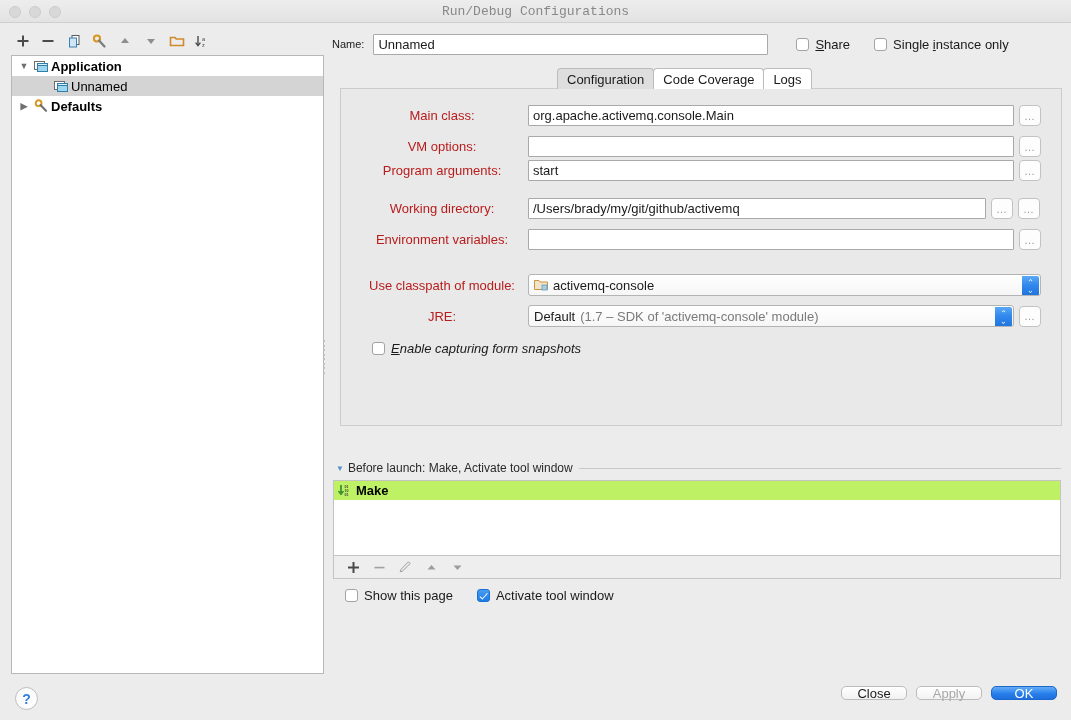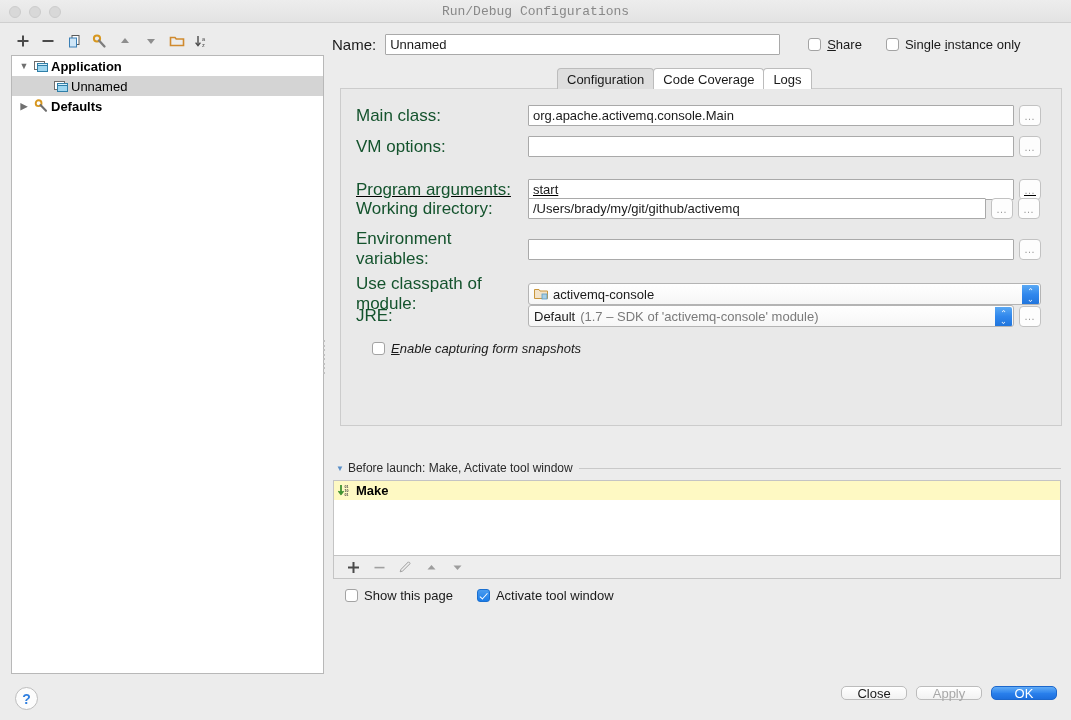--- a/index.html
+++ b/index.html
@@ -90,21 +90,21 @@
     justify-content: space-between;
   }
   .splitter i { display: block; width: 2px; height: 2px; background: #c0c0c0; }
 
   
   .name-row {
     position: absolute; left: 332px; top: 33px;
     width: 730px; height: 22px;
     display: flex; align-items: center;
   }
-  .name-label { font-size: 15px; color: #1a1a1a; margin-right: 9px; }
+  .name-label { font-size: 11px; color: #1a1a1a; margin-right: 9px; }
   .txt {
     height: 21px;
     background: #ffffff;
     border: 1px solid #a9a9a9;
     border-radius: 1px;
     font-size: 13px; color: #1a1a1a;
     padding: 0 4px;
     display: flex; align-items: center;
     font-family: "Liberation Sans", sans-serif;
   }
@@ -159,22 +159,23 @@
     background: #e9e9e9;
     border: 1px solid #cccccc;
   }
 
   .form-row {
     position: absolute;
     display: flex; align-items: center;
     left: 15px;
   }
   .form-label {
-    font-size: 17px; color: #14532d;
+    font-size: 13px; color: #b91c1c;
     width: 172px;
+    text-align: center;
   }
   .browse {
     width: 22px; height: 21px; margin-left: 5px;
     background: #fdfdfd;
     border: 1px solid #c2c2c2;
     border-radius: 4px;
     display: flex; align-items: center; justify-content: center;
     font-size: 11px; color: #9a9a9a; letter-spacing: 1px;
     cursor: default; line-height: 4px;
     flex: none;
@@ -214,21 +215,21 @@
 
   .bl-list {
     position: absolute; left: 333px; top: 480px;
     width: 728px; height: 75px;
     background: #ffffff;
     border: 1px solid #c4c4c4;
     border-bottom: none;
   }
   .bl-item {
     height: 19px; display: flex; align-items: center;
-    background: #fef9c3;
+    background: #bef264;
     font-size: 13px; color: #000000;
     font-weight: bold;
     padding-left: 3px;
   }
   .bl-toolbar {
     position: absolute; left: 333px; top: 555px;
     width: 728px; height: 24px;
     background: #eeeeee;
     border: 1px solid #c4c4c4;
     display: flex; align-items: center; padding-left: 8px; gap: 4px;
@@ -408,21 +409,21 @@
       <div class="txt" style="width:486px;">org.apache.activemq.console.Main</div>
       <div class="browse">…</div>
     </div>
 
     <div class="form-row" style="top:47px;">
       <span class="form-label">VM options:</span>
       <div class="txt" style="width:486px;"></div>
       <div class="browse">…</div>
     </div>
 
-    <div class="form-row" style="top:90px;text-decoration:underline;">
+    <div class="form-row" style="top:71px;">
       <span class="form-label">Program arguments:</span>
       <div class="txt" style="width:486px;">start</div>
       <div class="browse">…</div>
     </div>
 
     <div class="form-row" style="top:109px;">
       <span class="form-label">Working directory:</span>
       <div class="txt" style="width:458px;">/Users/brady/my/git/github/activemq</div>
       <div class="browse">…</div>
       <div class="browse">…</div>

